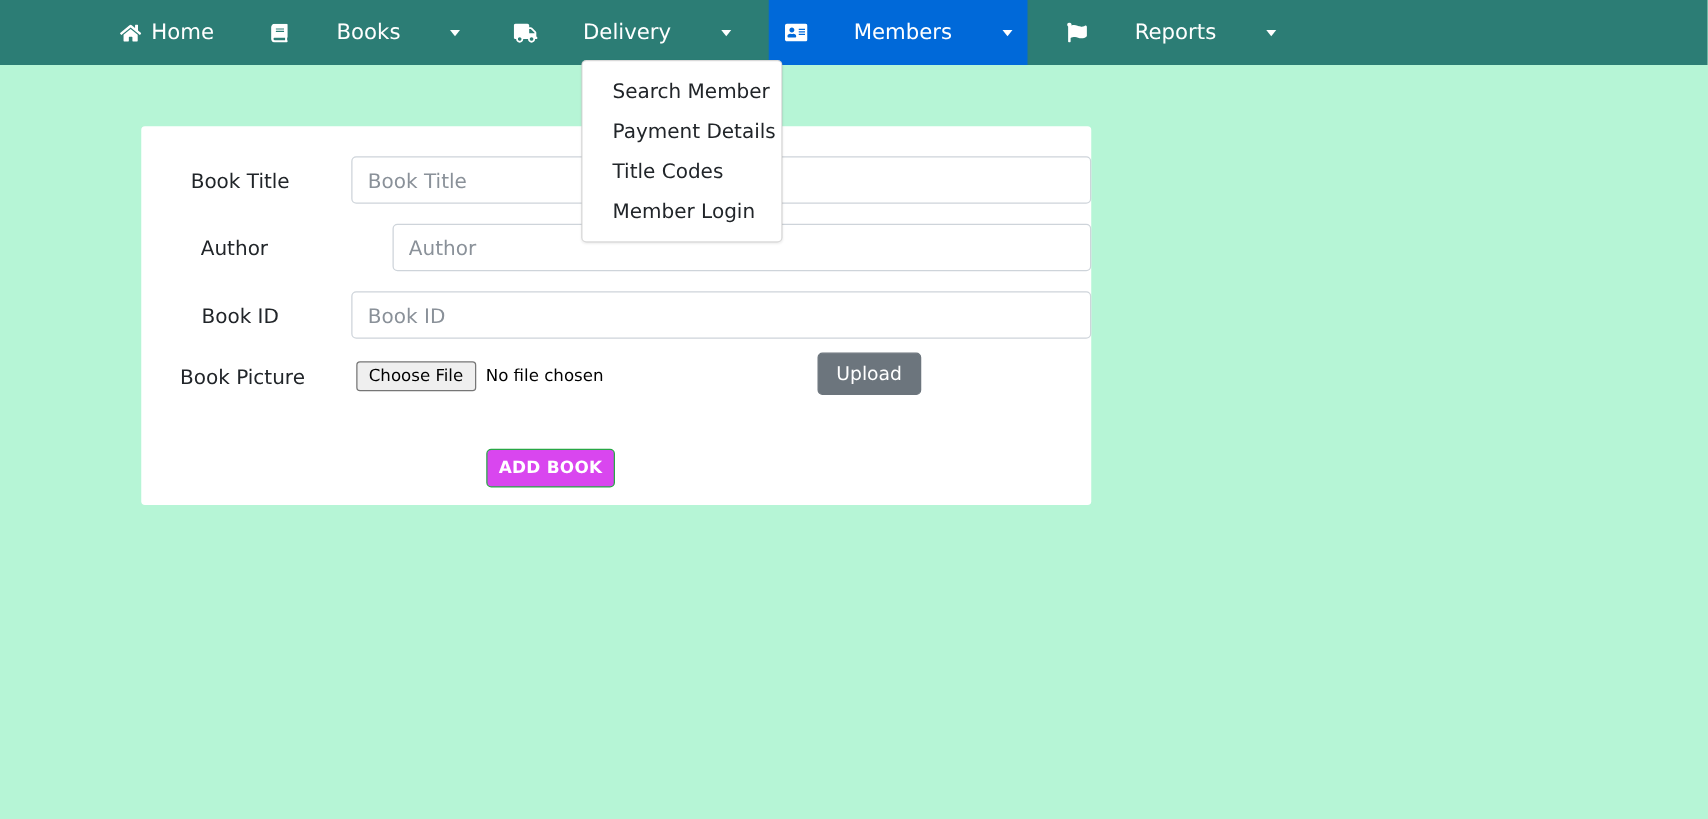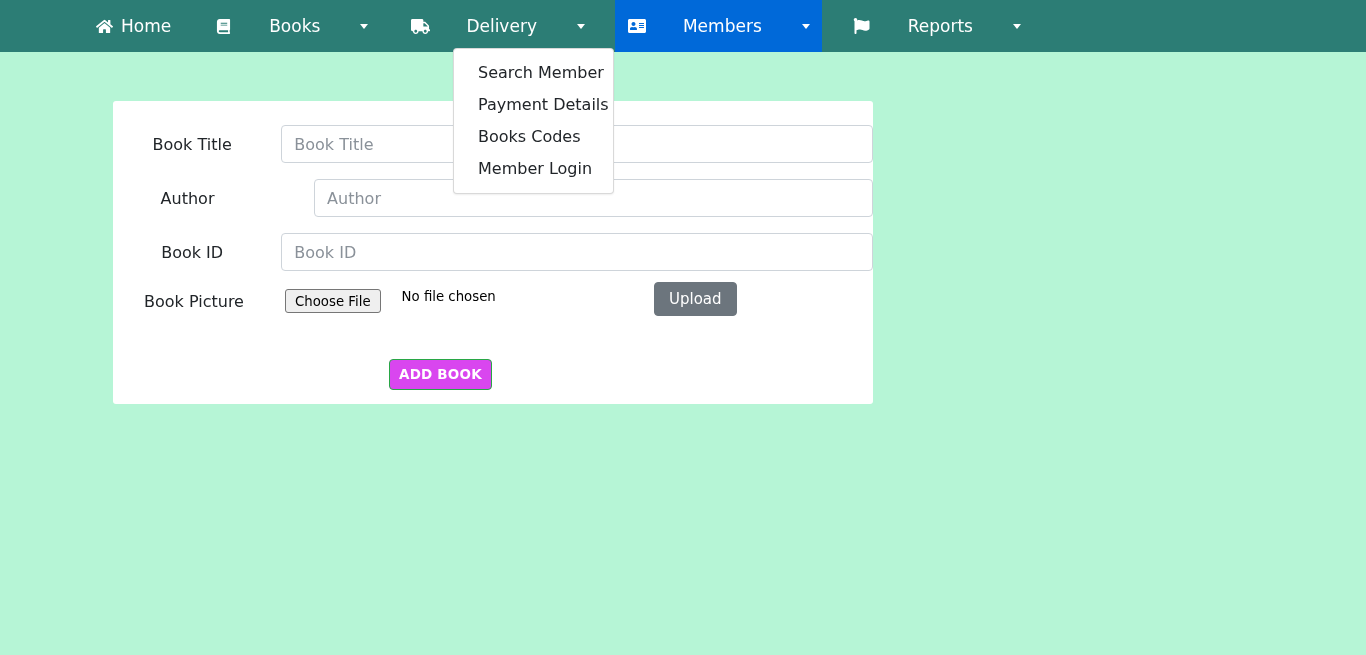--- a/index.html
+++ b/index.html
@@ -58,21 +58,21 @@
     width: 0; height: 0;
     border-left: 4.5px solid transparent;
     border-right: 4.5px solid transparent;
     border-top: 5px solid #ffffff;
     margin-left: 4px;
   }
 
   
   .dropdown-menu {
     position: absolute;
-    left: 453px;
+    left: 465px;
     top: 48px;
     width: 161px;
     background: #ffffff;
     border: 1px solid rgba(0,0,0,.15);
     border-radius: 4px;
     padding: 8px 0;
     box-shadow: 0 1px 2px rgba(0,0,0,.07);
     z-index: 50;
   }
   .dropdown-item {
@@ -123,22 +123,22 @@
   }
   .form-control::placeholder { color: #8a9199; opacity: 1; }
 
   .row-title   { top: 24px; }
   .row-author  { top: 78px; gap: 42px; }
   .row-bookid  { top: 132px; }
   .row-picture { top: 188px; }
 
   .file-area {
     display: flex;
-    align-items: flex-start;
-    gap: 13px;
+    align-items: center;
+    gap: 0;
   }
   .choose-file-btn {
     display: inline-flex;
     align-items: center;
     justify-content: center;
     height: 24px;
     padding: 0 9px;
     font-size: 13.3px;
     font-family: "DejaVu Sans", "Liberation Sans", sans-serif;
     color: #000000;
@@ -239,21 +239,21 @@
     </span>
     <span>Reports</span>
     <span class="caret"></span>
   </a>
 
 </nav>
 
 <div class="dropdown-menu">
   <div class="dropdown-item">Search Member</div>
   <div class="dropdown-item">Payment Details</div>
-  <div class="dropdown-item">Books Codes</div>
+  <div class="dropdown-item">Title Codes</div>
   <div class="dropdown-item">Member Login</div>
 </div>
 
 <div class="card">
 
   <div class="form-row row-title">
     <div class="form-label">Book Title</div>
     <input class="form-control" type="text" placeholder="Book Title" style="">
   </div>
 

